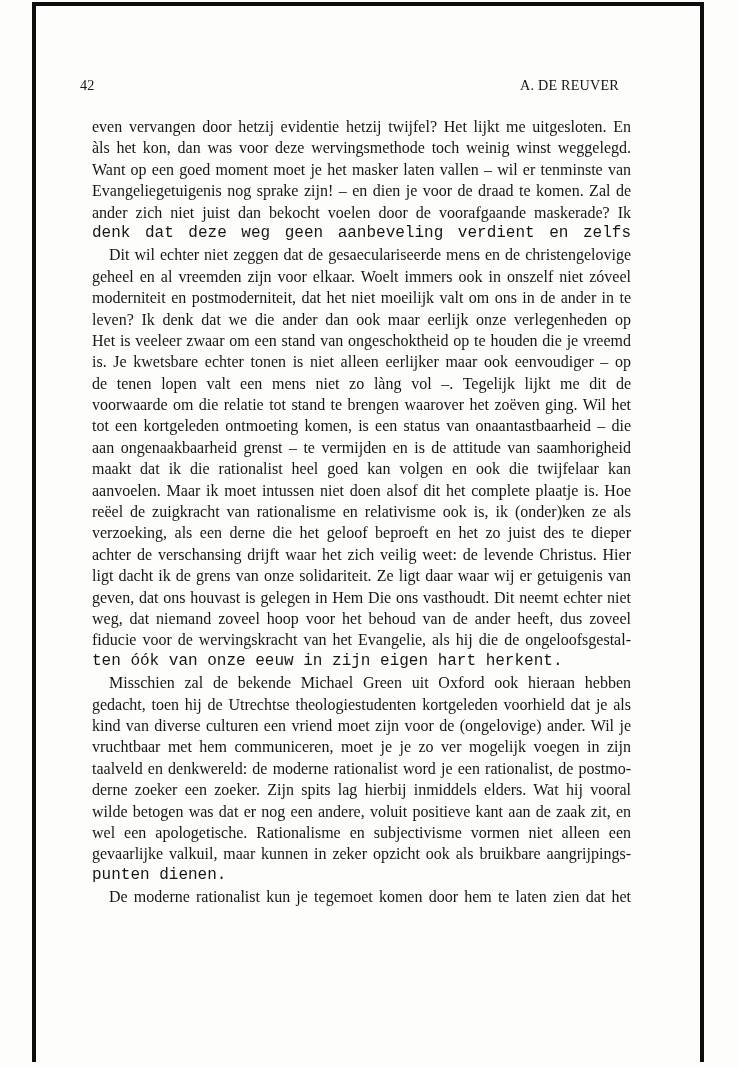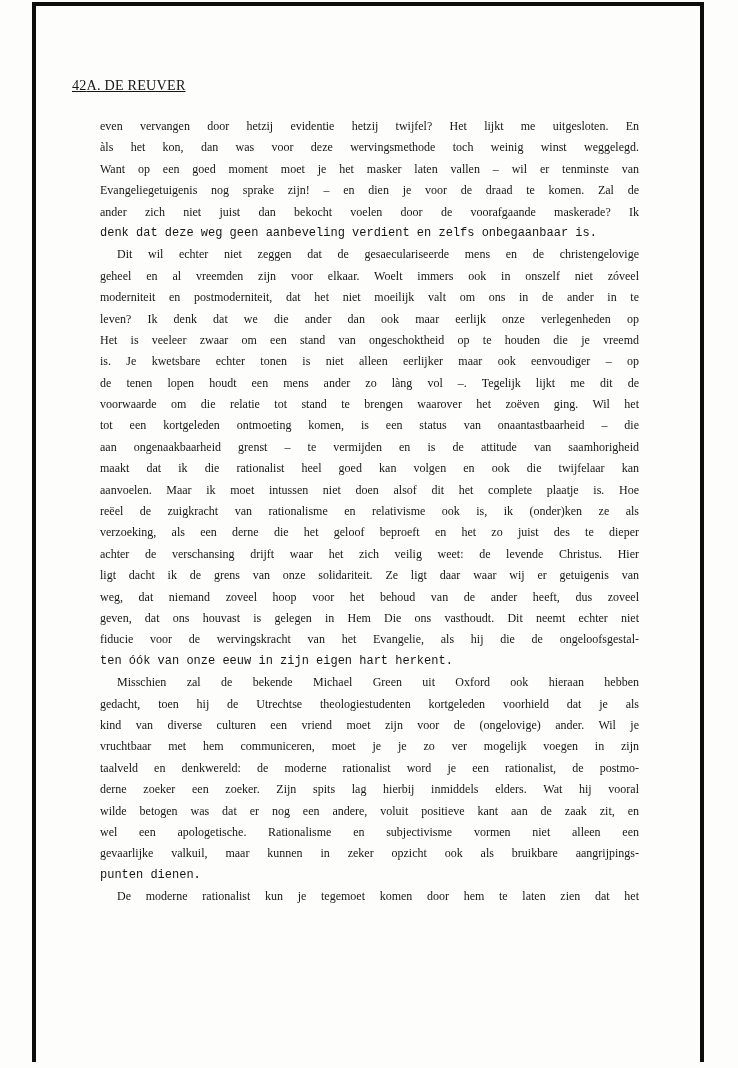--- a/index.html
+++ b/index.html
@@ -23,35 +23,35 @@
     height: 1056px;
     border-top: 4px solid #0d0d0d;
     border-left: 4px solid #0d0d0d;
     border-right: 4px solid #0d0d0d;
     border-bottom: none;
     background: #fdfdfc;
     box-sizing: content-box;
   }
   .running-head {
     position: absolute;
-    left: 72px;
+    left: 80px;
     top: 77px;
     width: 539px;
     display: flex;
+    justify-content: space-between;
     align-items: baseline;
     font-size: 14.2px;
     letter-spacing: 0.2px;
-    text-decoration: underline;
   }
   .page-body {
     position: absolute;
-    left: 100px;
+    left: 92px;
     top: 116px;
     width: 539px;
-    font-size: 12px;
+    font-size: 16px;
     line-height: 21.4px;
   }
   .paragraph { margin: 0; padding: 0; }
   .pline {
     text-align: justify;
     text-align-last: justify;
     white-space: normal;
     height: 21.4px;
     overflow: hidden;
   }
@@ -80,32 +80,32 @@
       <div class="pline">ander zich niet juist dan bekocht voelen door de voorafgaande maskerade? Ik</div>
       <div class="pline para-end">denk dat deze weg geen aanbeveling verdient en zelfs onbegaanbaar is.</div>
     </div>
     <div class="paragraph">
       <div class="pline first-indent">Dit wil echter niet zeggen dat de gesaeculariseerde mens en de christengelovige</div>
       <div class="pline">geheel en al vreemden zijn voor elkaar. Woelt immers ook in onszelf niet zóveel</div>
       <div class="pline">moderniteit en postmoderniteit, dat het niet moeilijk valt om ons in de ander in te</div>
       <div class="pline">leven? Ik denk dat we die ander dan ook maar eerlijk onze verlegenheden op</div>
       <div class="pline">Het is veeleer zwaar om een stand van ongeschoktheid op te houden die je vreemd</div>
       <div class="pline">is. Je kwetsbare echter tonen is niet alleen eerlijker maar ook eenvoudiger – op</div>
-      <div class="pline">de tenen lopen houdt een mens ander zo làng vol –. Tegelijk lijkt me dit de</div>
+      <div class="pline">de tenen lopen valt een mens niet zo làng vol –. Tegelijk lijkt me dit de</div>
       <div class="pline">voorwaarde om die relatie tot stand te brengen waarover het zoëven ging. Wil het</div>
       <div class="pline">tot een kortgeleden ontmoeting komen, is een status van onaantastbaarheid – die</div>
       <div class="pline">aan ongenaakbaarheid grenst – te vermijden en is de attitude van saamhorigheid</div>
       <div class="pline">maakt dat ik die rationalist heel goed kan volgen en ook die twijfelaar kan</div>
       <div class="pline">aanvoelen. Maar ik moet intussen niet doen alsof dit het complete plaatje is. Hoe</div>
       <div class="pline">reëel de zuigkracht van rationalisme en relativisme ook is, ik (onder)ken ze als</div>
       <div class="pline">verzoeking, als een derne die het geloof beproeft en het zo juist des te dieper</div>
       <div class="pline">achter de verschansing drijft waar het zich veilig weet: de levende Christus. Hier</div>
       <div class="pline">ligt dacht ik de grens van onze solidariteit. Ze ligt daar waar wij er getuigenis van</div>
+      <div class="pline">geven, dat ons houvast is gelegen in Hem Die ons vasthoudt. Dit neemt echter niet</div>
       <div class="pline">weg, dat niemand zoveel hoop voor het behoud van de ander heeft, dus zoveel</div>
-      <div class="pline">geven, dat ons houvast is gelegen in Hem Die ons vasthoudt. Dit neemt echter niet</div>
       <div class="pline">fiducie voor de wervingskracht van het Evangelie, als hij die de ongeloofsgestal-</div>
       <div class="pline para-end">ten óók van onze eeuw in zijn eigen hart herkent.</div>
     </div>
     <div class="paragraph">
       <div class="pline first-indent">Misschien zal de bekende Michael Green uit Oxford ook hieraan hebben</div>
       <div class="pline">gedacht, toen hij de Utrechtse theologiestudenten kortgeleden voorhield dat je als</div>
       <div class="pline">kind van diverse culturen een vriend moet zijn voor de (ongelovige) ander. Wil je</div>
       <div class="pline">vruchtbaar met hem communiceren, moet je je zo ver mogelijk voegen in zijn</div>
       <div class="pline">taalveld en denkwereld: de moderne rationalist word je een rationalist, de postmo-</div>
       <div class="pline">derne zoeker een zoeker. Zijn spits lag hierbij inmiddels elders. Wat hij vooral</div>

